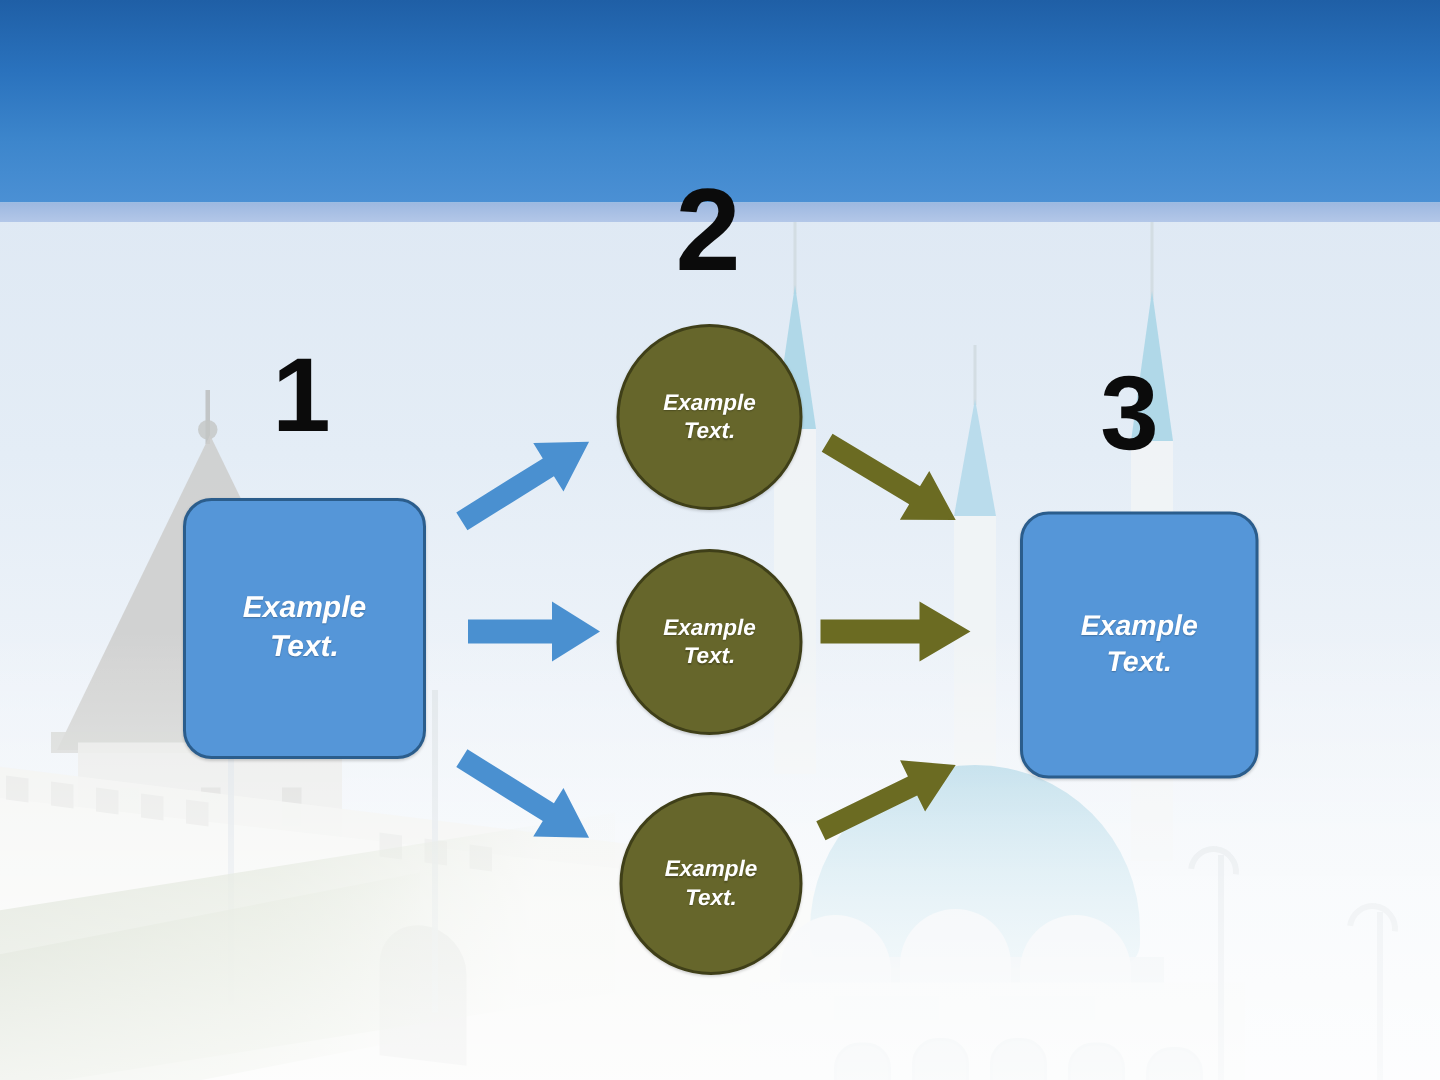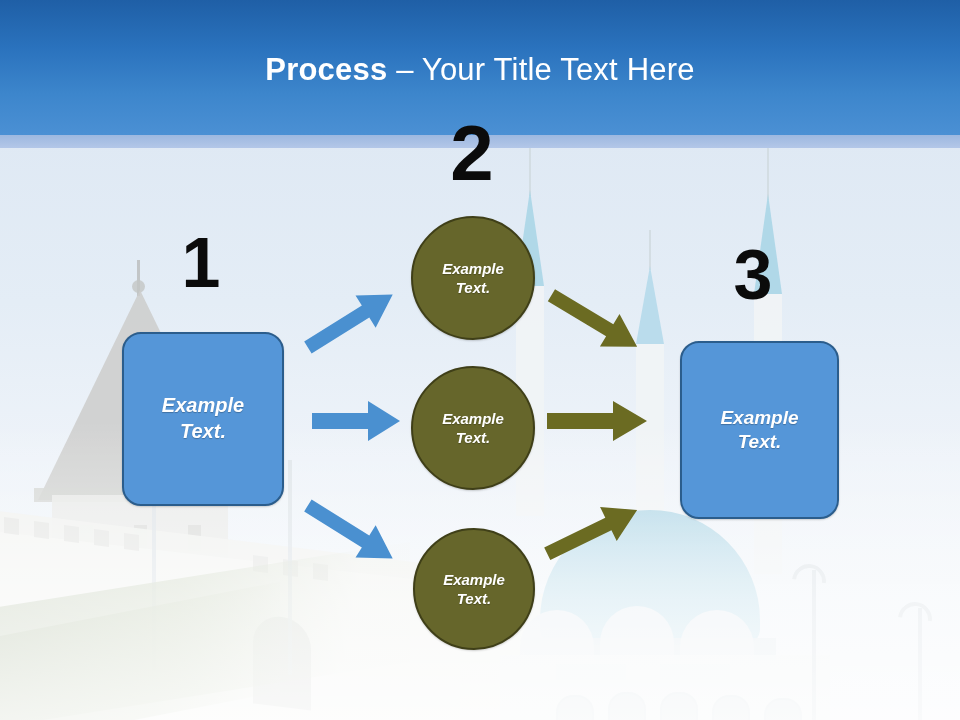--- a/index.html
+++ b/index.html
@@ -137,23 +137,20 @@
     <div class="lamp-p" style="left:918px;top:468px;height:192px;"></div>
     <div class="lamp-h" style="left:898px;top:462px;transform:rotate(-38deg);"></div>
 
     <div class="hill"></div>
     <div class="hill2"></div>
     <div class="sky-haze"></div>
   </div>
 
   <div id="header"></div>
   <div id="headband"></div>
-  <div id="title">
-    <span class="b">Process</span><span class="r"> – Your Title Text Here</span>
-  </div>
 
   <svg class="arrow" style="left:296px;top:275px;" width="112" height="90" viewBox="0 0 112 90">
     <g transform="rotate(-32 56 45)">
       <path d="M4 38 L72 38 L72 26 L104 45 L72 64 L72 52 L4 52 Z" fill="#4a90d0"></path>
     </g>
   </svg>
 
   <svg class="arrow" style="left:310px;top:398px;" width="92" height="46" viewBox="0 0 92 46">
     <path d="M2 15 L58 15 L58 3 L90 23 L58 43 L58 31 L2 31 Z" fill="#4a90d0"></path>
   </svg>

